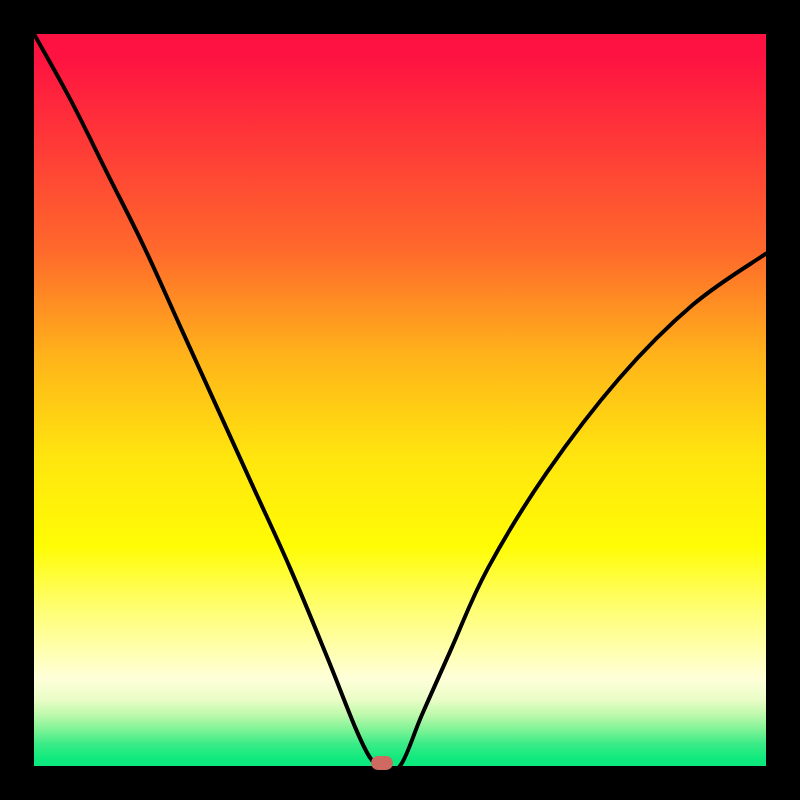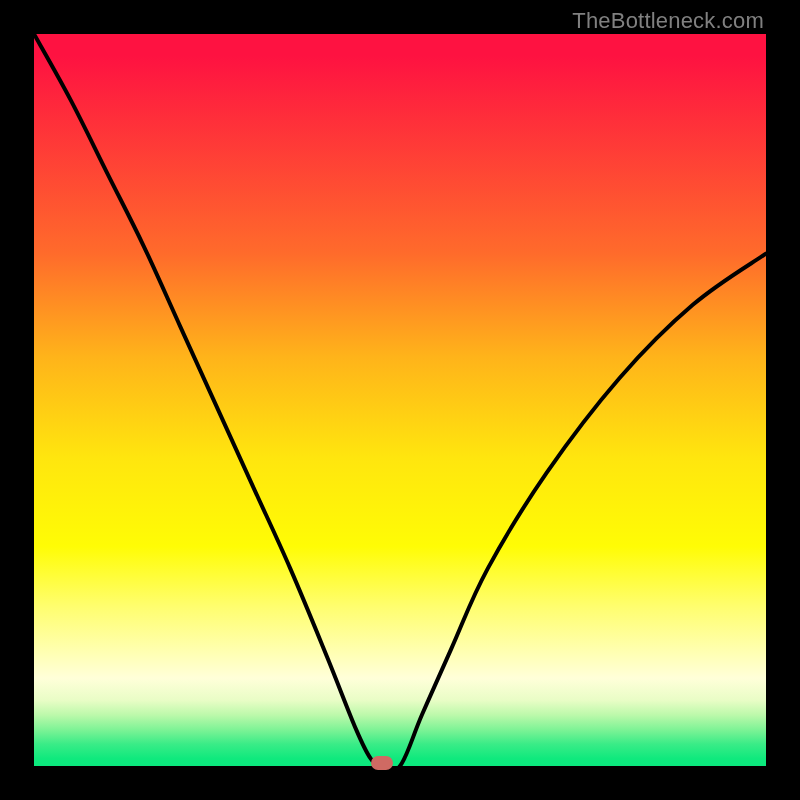--- a/index.html
+++ b/index.html
@@ -66,21 +66,20 @@
     height: 14px;
     background: #cf6a63;
     border-radius: 7px;
   }
 </style>
 </head>
 <body>
 
 <div class="frame">
 
-  <div class="watermark">TheBottleneck.com</div>
 
   <div class="plot-area">
 
     <svg class="curve" viewBox="0 0 732 732" preserveAspectRatio="none">
       <path id="curve-path" fill="none" stroke="#000" stroke-width="4" stroke-linecap="round" stroke-linejoin="round" d="M 0,0 C 6.588,11.8584 23.424,40.845600000000005 36.6,65.88 C 49.776,90.91439999999999 60.02400000000001,112.72799999999994 73.2,139.07999999999993 C 86.376,165.43199999999993 96.624,184.61039999999997 109.8,212.27999999999997 C 122.976,239.94959999999998 133.22400000000002,263.81280000000004 146.4,292.8 C 159.576,321.7872 169.824,344.3328 183,373.32 C 196.176,402.30719999999997 206.424,424.8528 219.6,453.84 C 232.77599999999998,482.82719999999995 243.024,504.0552 256.2,534.36 C 269.376,564.6648 280.9416,593.2128 292.8,622.2 C 304.65840000000003,651.1872000000001 314.1744,676.9536 322.08,695.4 C 329.9856,713.8463999999999 332.1084,718.092 336.72,724.68 C 341.33160000000004,731.2679999999999 342.4296,730.6824 347.7,732 C 352.9704,733.3176 358.7532,741.2232 366,732 C 373.2468,722.7768 378.7368,701.8416 387.96000000000004,680.76 C 397.18320000000006,659.6784 405.38159999999993,641.232 417.23999999999995,614.88 C 429.09839999999997,588.528 436.71119999999996,565.9824 453.84,534.36 C 470.9688,502.73760000000004 488.68319999999994,473.4576 512.4,439.2 C 536.1168,404.94239999999996 559.248,374.34479999999996 585.6,344.03999999999996 C 611.952,313.73519999999996 632.4480000000001,293.2392 658.8000000000001,270.84 C 685.152,248.4408 718.8240000000001,228.8232 732,219.60000000000002"></path>
     </svg>
 
     <div id="marker" class="marker" style="left: 336.7px; top: 722px;"></div>
 
   </div>

